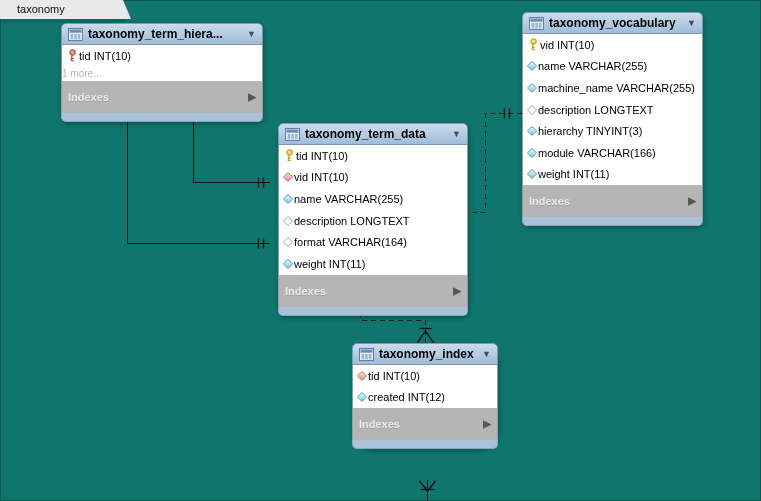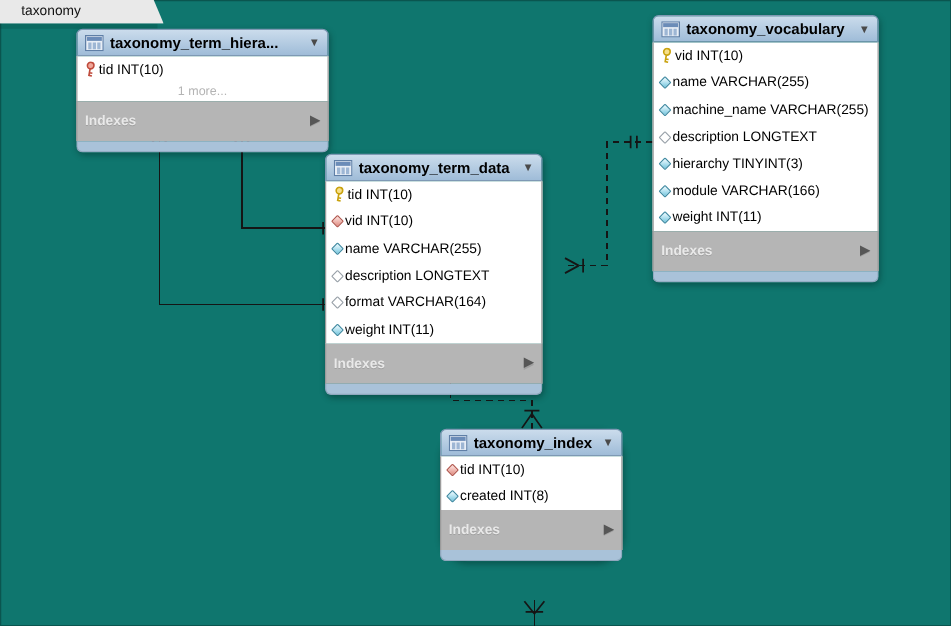--- a/index.html
+++ b/index.html
@@ -22,32 +22,32 @@
   .tbl{position:absolute;z-index:2;border-radius:6px;box-shadow:1px 2px 5px rgba(0,40,35,0.45);}
   .tbl-header{
     height:22px;display:flex;align-items:center;gap:5px;padding:0 6px;
     background:linear-gradient(#cbdcec,#9fbcd8);
     border:1px solid #7e99b4;border-radius:5px 5px 0 0;
   }
   .tbl-title{flex:1;font-size:12px;font-weight:bold;color:#000;white-space:nowrap;overflow:hidden;}
   .hdr-caret{font-size:9px;color:#4a4a4a;line-height:1;}
   .tbl-body{background:#fff;border-left:1px solid #9b9b9b;border-right:1px solid #9b9b9b;}
   .tbl-row{height:21.6px;display:flex;align-items:center;gap:2px;padding:0 5px;font-size:11px;color:#000;white-space:nowrap;}
-  .tbl-more{height:14px;text-align:center;color:#b4b4b4;font-size:10px;line-height:13px;}
+  .tbl-more{height:14px;text-align:left;color:#b4b4b4;font-size:10px;line-height:13px;}
   .tbl-indexes{
     height:20px;display:flex;align-items:center;padding:16px 6px;
     background:#b5b5b5;border-left:1px solid #9b9b9b;border-right:1px solid #9b9b9b;
     font-size:11px;font-weight:bold;color:#e9e9e9;text-shadow:0 1px 0 #a0a0a0;
   }
   .idx-caret{margin-left:auto;font-size:10px;color:#565656;line-height:1;}
   .tbl-footer{height:9px;background:#a9c2d9;border:1px solid #8fa7bd;border-top:none;border-radius:0 0 5px 5px;}
   
   .pos-hier {left:61px; top:23px; width:202px;}
   .pos-vocab{left:522px;top:12px; width:181px;}
-  .pos-data {left:260px;top:123px;width:174px;}
+  .pos-data {left:278px;top:123px;width:190px;}
   .pos-index{left:352px;top:343px;width:146px;border-radius:22px;}
   
   .dia{width:8px;height:8px;flex:0 0 8px;transform:rotate(45deg) scale(.92);border-radius:1px;}
   .dia-filled{background:linear-gradient(135deg,#d9f2fa 20%,#74c6de);border:1px solid #3d88a0;}
   .dia-open  {background:#fff;border:1px solid #98a0a8;}
   .dia-red   {background:linear-gradient(135deg,#f8d4cf 20%,#e08b80);border:1px solid #b0554c;}
   .keywrap{width:10px;flex:0 0 10px;display:flex;transform:rotate(10deg);}
   svg.ic{display:block;}
   
   #rels{position:absolute;left:0;top:0;z-index:1;}
@@ -250,21 +250,21 @@
       <span class="tbl-title">taxonomy_index</span>
       <span class="hdr-caret">▼</span>
     </div>
     <div class="tbl-body">
       <div class="tbl-row">
         <span class="dia dia-red"></span>
         <span>tid INT(10)</span>
       </div>
       <div class="tbl-row">
         <span class="dia dia-filled"></span>
-        <span>created INT(8)</span>
+        <span>created INT(12)</span>
       </div>
     </div>
     <div class="tbl-indexes">
       <span>Indexes</span>
       <span class="idx-caret">▶</span>
     </div>
     <div class="tbl-footer"></div>
   </div>
 
 </div>

